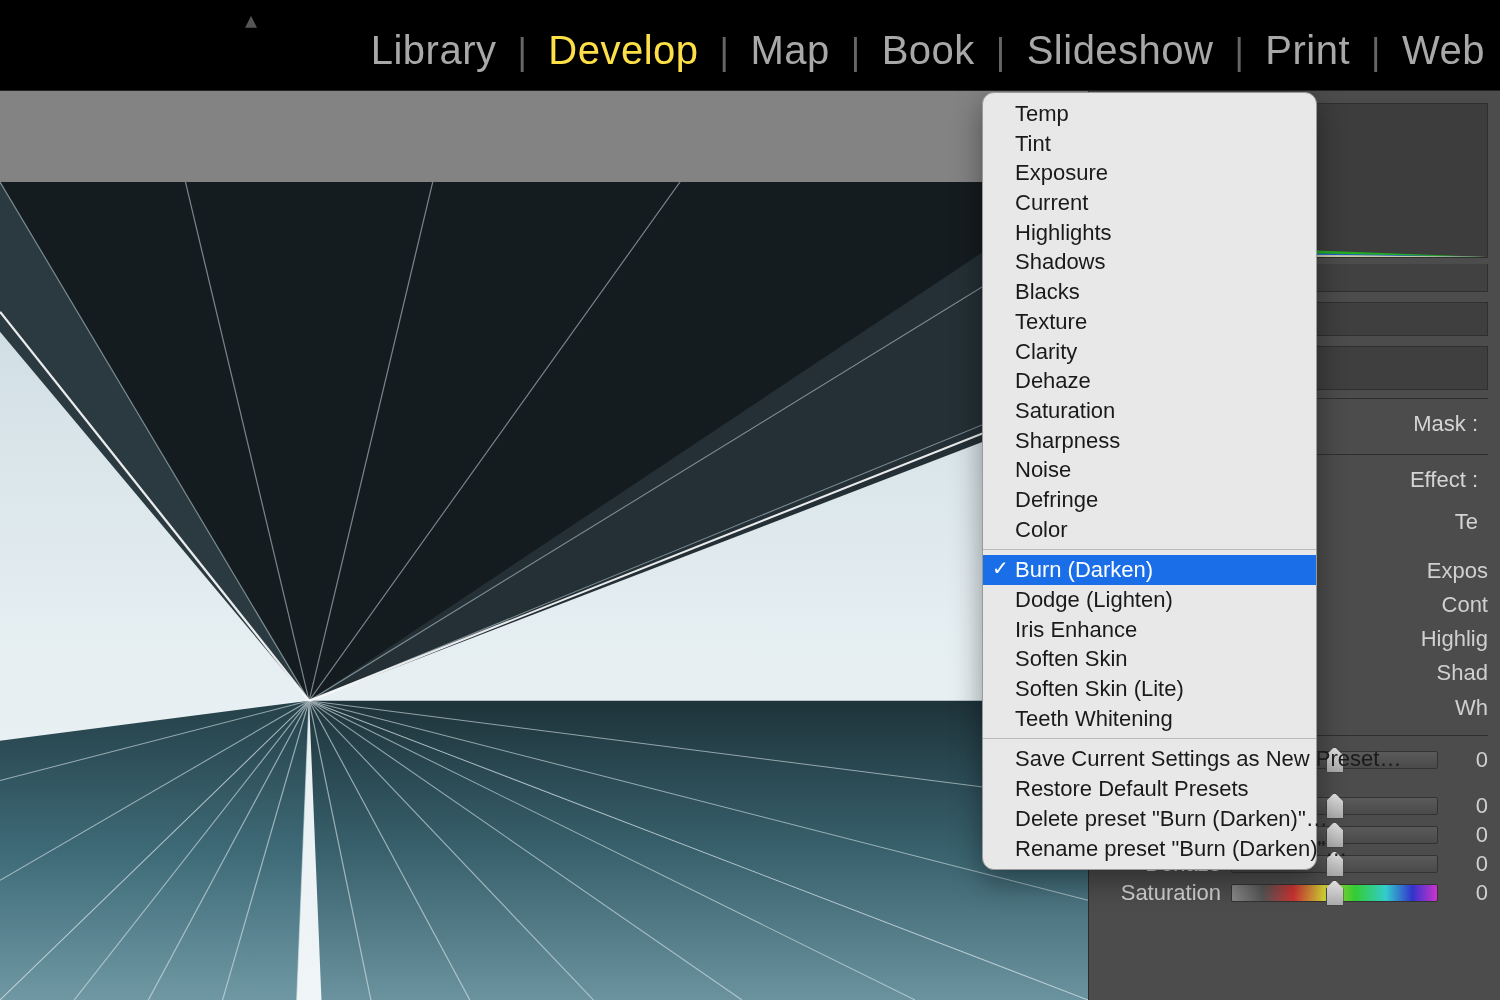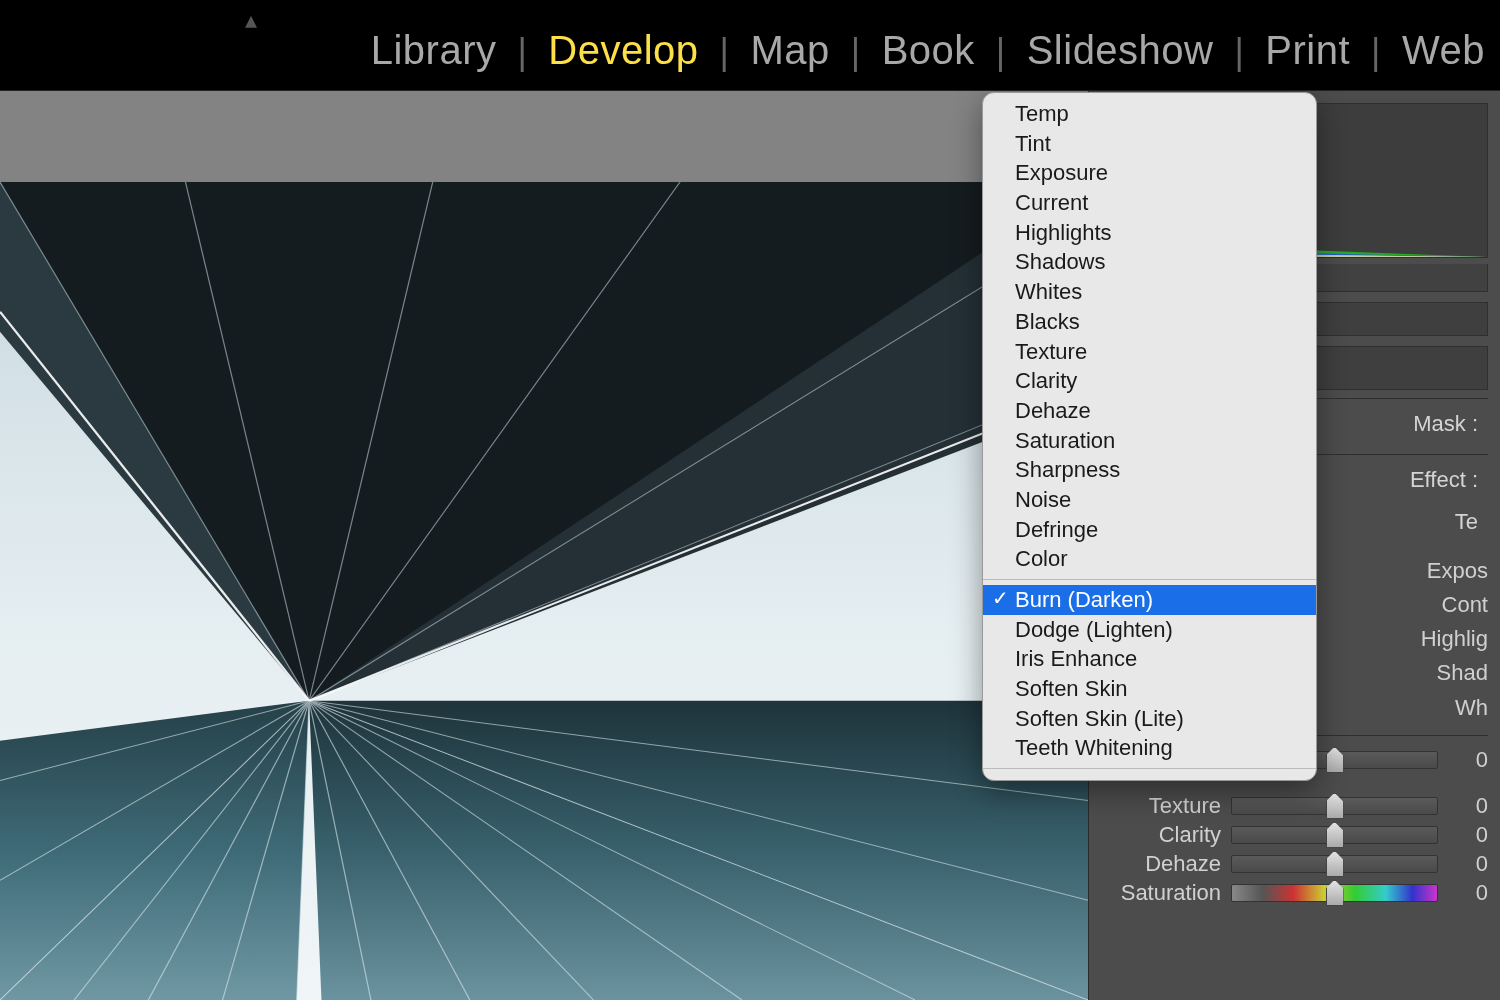--- a/index.html
+++ b/index.html
@@ -368,34 +368,39 @@
 </div>
 
 <div class="dropdown">
   <div id="dd-g1">
       <div class="item">Temp</div>
       <div class="item">Tint</div>
       <div class="item">Exposure</div>
       <div class="item">Current</div>
       <div class="item">Highlights</div>
       <div class="item">Shadows</div>
-      <div class="item">Whites</div>
       <div class="item">Blacks</div>
       <div class="item">Texture</div>
       <div class="item">Clarity</div>
       <div class="item">Dehaze</div>
       <div class="item">Saturation</div>
       <div class="item">Sharpness</div>
       <div class="item">Noise</div>
       <div class="item">Defringe</div>
       <div class="item">Color</div>
     </div>
   <div class="divider"></div>
   <div id="dd-g2">
       <div class="item selected">Burn (Darken)</div>
       <div class="item">Dodge (Lighten)</div>
       <div class="item">Iris Enhance</div>
       <div class="item">Soften Skin</div>
       <div class="item">Soften Skin (Lite)</div>
       <div class="item">Teeth Whitening</div>
     </div>
   <div class="divider"></div>
+  <div id="dd-g3">
+      <div class="item">Save Current Settings as New Preset…</div>
+      <div class="item">Restore Default Presets</div>
+      <div class="item">Delete preset "Burn (Darken)"…</div>
+      <div class="item">Rename preset "Burn (Darken)"…</div>
+    </div>
 </div>
 
 </body></html>

